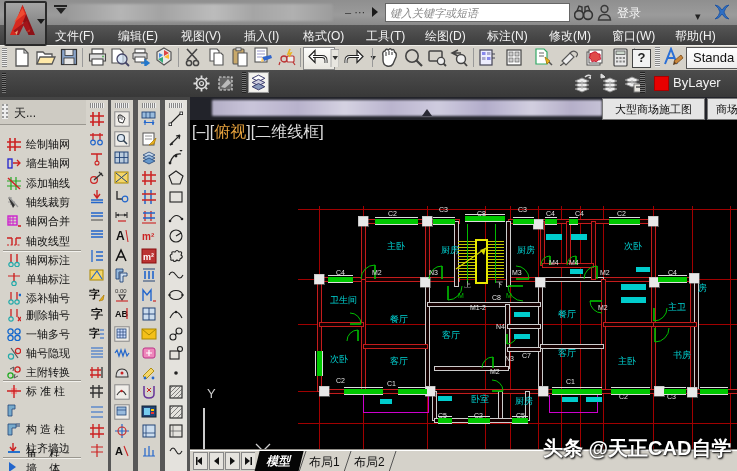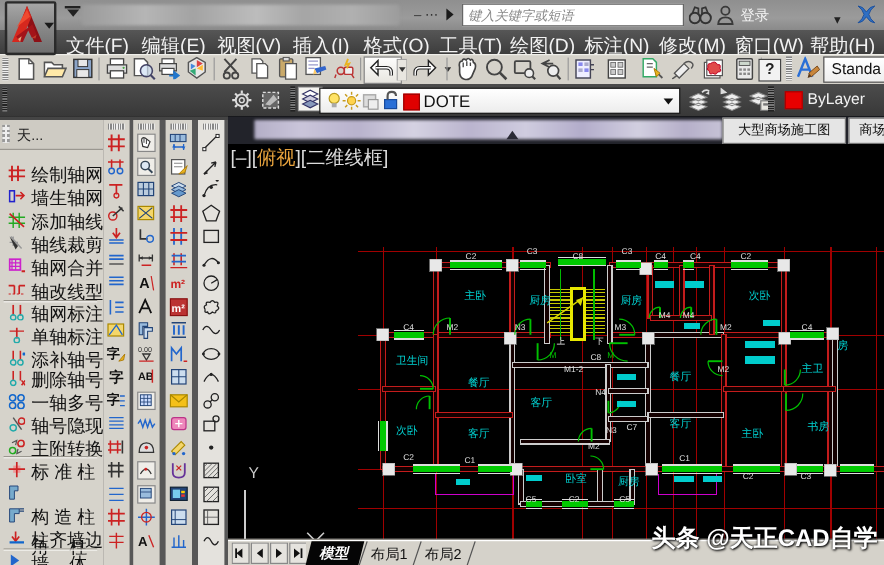--- a/index.html
+++ b/index.html
@@ -1,25 +1,25 @@
 <!DOCTYPE html>
 <html><head>
 <meta charset="utf-8">
 <style>
 html,body{margin:0;padding:0;}
 body{width:737px;height:471px;overflow:hidden;font-family:"Liberation Sans",sans-serif;position:relative;background:#000;}
 .abs{position:absolute;}
 #titlebar{left:0;top:0;width:737px;height:25px;background:linear-gradient(#8f8f8f,#9b9b9b 60%,#8a8a8a);}
 #menubar{left:0;top:25px;width:737px;height:20px;background:linear-gradient(#565656,#3d3d3d);}
-.menuitem{position:absolute;top:3px;color:#f2f2f2;font-size:16px;white-space:nowrap;}
+.menuitem{position:absolute;top:3px;color:#f2f2f2;font-size:12px;white-space:nowrap;}
 #row2{left:0;top:45px;width:737px;height:25px;background:#d5d2ca;border-top:1px solid #efeee9;}
 #row3{left:0;top:70px;width:737px;height:27px;background:linear-gradient(#4c4c4c,#383838);}
 #palette{left:0;top:100px;width:86px;height:371px;background:#d6d3cb;}
 #palhead{left:0;top:100px;width:86px;height:24px;background:#cecbc3;border-bottom:1px solid #9a9790;color:#222;font-size:12px;}
-.palitem{position:absolute;left:26px;color:#111;font-size:15px;white-space:nowrap;letter-spacing:0px;}
+.palitem{position:absolute;left:26px;color:#111;font-size:11px;white-space:nowrap;letter-spacing:0px;}
 .palico{position:absolute;left:7px;width:14px;height:13px;}
 #vtools{left:86px;top:100px;width:104px;height:371px;background:#575757;}
 .vcol{position:absolute;top:0;width:22px;height:371px;background:#d6d3cb;}
 #drawwrap{left:190px;top:97px;width:547px;height:374px;background:#000;}
 #filetabstrip{left:190px;top:97px;width:547px;height:23px;background:#22232a;}
 #blurbar{position:absolute;left:22px;top:3px;width:390px;height:16px;background:linear-gradient(90deg,#b3aec6,#cac5da 10%,#b8b2cc 22%,#d5d2e2 34%,#bab4ce 46%,#cfccdf 58%,#b2accA 70%,#d2cfe0 82%,#b5afc9 92%,#c6c2d6);border-radius:1px;filter:blur(1.2px);}
 .dwtab{position:absolute;top:1px;height:20px;background:#e5e5e5;border:1px solid #777;color:#111;font-size:11px;text-align:center;line-height:20px;}
 #viewlabel{left:192px;top:122px;color:#dcdcdc;font-size:16px;}
 #tabbar{left:190px;top:449px;width:547px;height:22px;background:#d5d2ca;border-top:1px solid #8e8b85;}
 #watermark{left:543px;top:435px;color:#fff;font-size:20px;font-weight:bold;white-space:nowrap;text-shadow:0 0 2px #000,1px 1px 2px #000;letter-spacing:0px;}
@@ -257,43 +257,20 @@
     </svg>
   <div style="position:absolute;left:242px;top:2px;width:4px;height:21px;background-image:repeating-linear-gradient(#222 0 1px,#777 1px 2px);"></div>
 
   <svg style="position:absolute;left:248px;top:2px;" width="21" height="21" viewBox="0 0 20 20">
       <rect x="0.5" y="0.5" width="19" height="19" fill="#f4f3ef" stroke="#999" stroke-width="1"></rect>
       <path d="M4 6 L10 3 L16 6 L10 9 Z" fill="#fff" stroke="#336" stroke-width="0.9"></path>
       <path d="M4 10 L10 7 L16 10 L10 13 Z" fill="#ccd" stroke="#336" stroke-width="0.9"></path>
       <path d="M4 14 L10 11 L16 14 L10 17 Z" fill="#89b" stroke="#336" stroke-width="0.9"></path>
     </svg>
 
-  <div style="position:absolute;left:266px;top:3px;width:299px;height:20px;background:linear-gradient(#fff,#ececec);border:1px solid #1e1e1e;">
-    <svg style="position:absolute;left:5px;top:2px;" width="13" height="16" viewBox="0 0 13 16">
-        <circle cx="6.5" cy="6" r="4.2" fill="#ffe366" stroke="#b89a20" stroke-width="1"></circle>
-        <rect x="4.5" y="10" width="4" height="3.4" fill="#aaa"></rect>
-      </svg>
-  <svg style="position:absolute;left:18px;top:2px;" width="16" height="16" viewBox="0 0 16 16">
-        <circle cx="8" cy="8" r="3.4" fill="#ffd34d" stroke="#c79b1e" stroke-width="1"></circle>
-        <g stroke="#c79b1e" stroke-width="1.2">
-          <path d="M8 0.5 V3 M8 13 V15.5 M0.5 8 H3 M13 8 H15.5 M2.6 2.6 L4.4 4.4 M11.6 11.6 L13.4 13.4 M2.6 13.4 L4.4 11.6 M11.6 4.4 L13.4 2.6"></path>
-        </g>
-      </svg>
-  <svg style="position:absolute;left:34px;top:3px;" width="16" height="15" viewBox="0 0 16 15">
-        <rect x="2" y="2" width="10" height="10" fill="#ddd" stroke="#aaa" stroke-width="1.2"></rect>
-        <rect x="6" y="6" width="8" height="8" fill="#eee" stroke="#999" stroke-width="1"></rect>
-      </svg>
-  <svg style="position:absolute;left:51px;top:1px;" width="15" height="18" viewBox="0 0 15 18">
-        <rect x="2.5" y="8" width="10" height="7.5" fill="#2a6fd6" stroke="#184a9c" stroke-width="1"></rect>
-        <path d="M5 8 V5 Q5 1.5 8.5 1.5 Q12 1.5 12 5" fill="none" stroke="#555" stroke-width="1.8"></path>
-      </svg>
-  <div style="position:absolute;left:69px;top:4px;width:12px;height:12px;background:#e00000;border:1px solid #900;"></div>
-    <span style="position:absolute;left:86px;top:2px;color:#111;font-size:14px;">DOTE</span>
-    <div style="position:absolute;right:5px;top:8px;width:0;height:0;border-left:4px solid transparent;border-right:4px solid transparent;border-top:5px solid #111;"></div>
-  </div>
   <svg style="position:absolute;left:572px;top:3px;" width="22" height="20" viewBox="0 0 22 20">
       <path d="M3 8 L10 5 L17 8 L10 11 Z M3 12 L10 9 L17 12 L10 15 Z M3 16 L10 13 L17 16 L10 19 Z" fill="#eee" stroke="#888" stroke-width="0.9"></path>
       <path d="M13 4 Q16 1 19 3" fill="none" stroke="#ddd" stroke-width="1.4"></path>
       <path d="M19 3 L19 6 L16 5 Z" fill="#ddd"></path>
     </svg>
   <svg style="position:absolute;left:598px;top:3px;" width="22" height="20" viewBox="0 0 22 20">
       <path d="M5 8 L12 5 L19 8 L12 11 Z M5 12 L12 9 L19 12 L12 15 Z M5 16 L12 13 L19 16 L12 19 Z" fill="#eee" stroke="#888" stroke-width="0.9"></path>
       <path d="M7 4 L3 1 M3 1 L3 5 L7 4 Z" fill="#ddd" stroke="#ddd" stroke-width="1"></path>
     </svg>
   <svg style="position:absolute;left:622px;top:3px;" width="24" height="20" viewBox="0 0 24 20">

